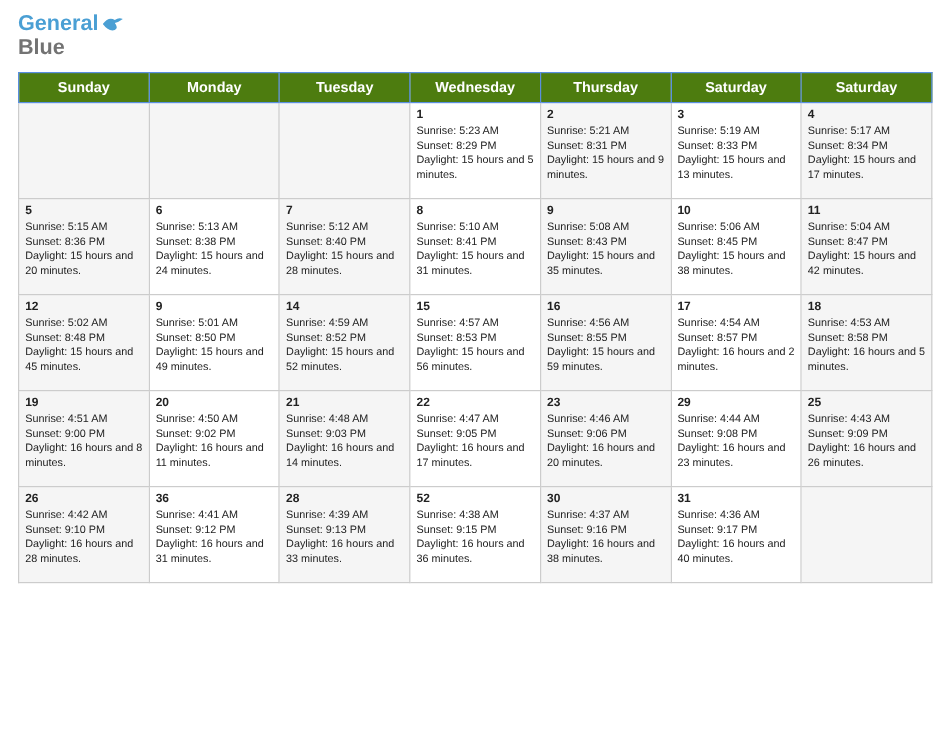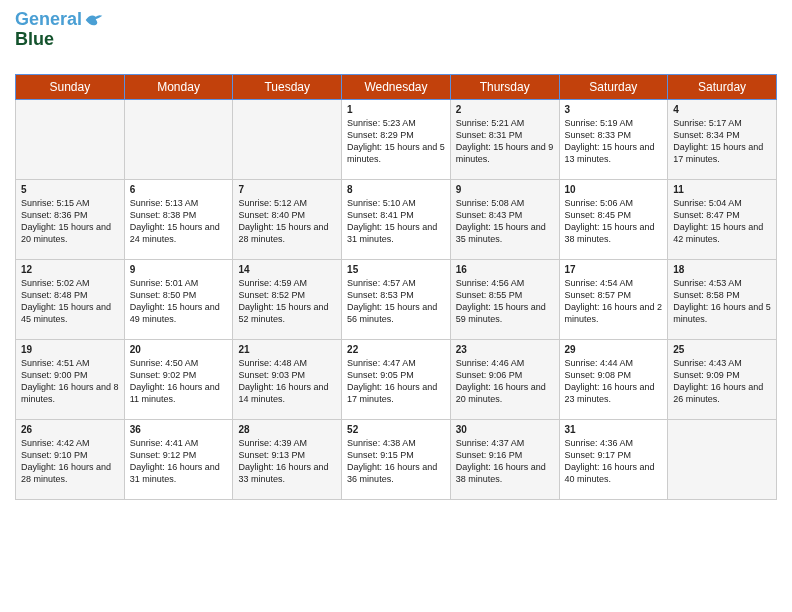--- a/index.html
+++ b/index.html
@@ -12,21 +12,21 @@
     }
     .page {
       width: 792px;
       min-height: 612px;
       padding: 10px 15px 10px 15px;
     }
     .header {
       display: flex;
       justify-content: space-between;
       align-items: flex-start;
-      margin-bottom: 24px;
+      margin-bottom: 10px;
     }
     .logo {
       display: flex;
       align-items: center;
     }
     .logo-text {
       font-size: 18px;
       font-weight: bold;
       color: #1a3a6b;
       line-height: 1.1;
@@ -52,24 +52,24 @@
       font-size: 14px;
       color: #333;
       font-weight: normal;
     }
     .calendar-table {
       width: 100%;
       border-collapse: collapse;
       table-layout: fixed;
     }
     .calendar-table th {
-      background-color: #c2410c;
+      background-color: #4d7c0f;
       color: #fff;
       font-size: 12px;
-      font-weight: normal;
+      font-weight: bold;
       padding: 5px 4px;
       text-align: center;
       border: 1px solid #5a8fe0;
     }
     .calendar-table td {
       border: 1px solid #ccc;
       vertical-align: top;
       padding: 4px 5px;
       font-size: 9.5px;
       color: #222;
@@ -109,21 +109,21 @@
     <div class="logo">
       <div>
         <div style="display:flex;align-items:center;">
           <div class="logo-text">
             <span>General</span>
           </div>
           <svg class="logo-icon" viewBox="0 0 24 20">
             <path d="M2 10 Q8 2 14 6 Q18 3 22 5 Q18 8 14 9 Q18 14 14 16 Q8 18 2 10Z" fill="#4a9fd4"></path>
           </svg>
         </div>
-        <div class="logo-text" style="color:#14532d;">Blue</div>
+        <div class="logo-text" style="color:#737373;">Blue</div>
       </div>
     </div>
     <div class="title-block">
       <div class="main-title"></div>
       <div class="subtitle"></div>
     </div>
   </div>
 
   <table class="calendar-table">
     <thead>

